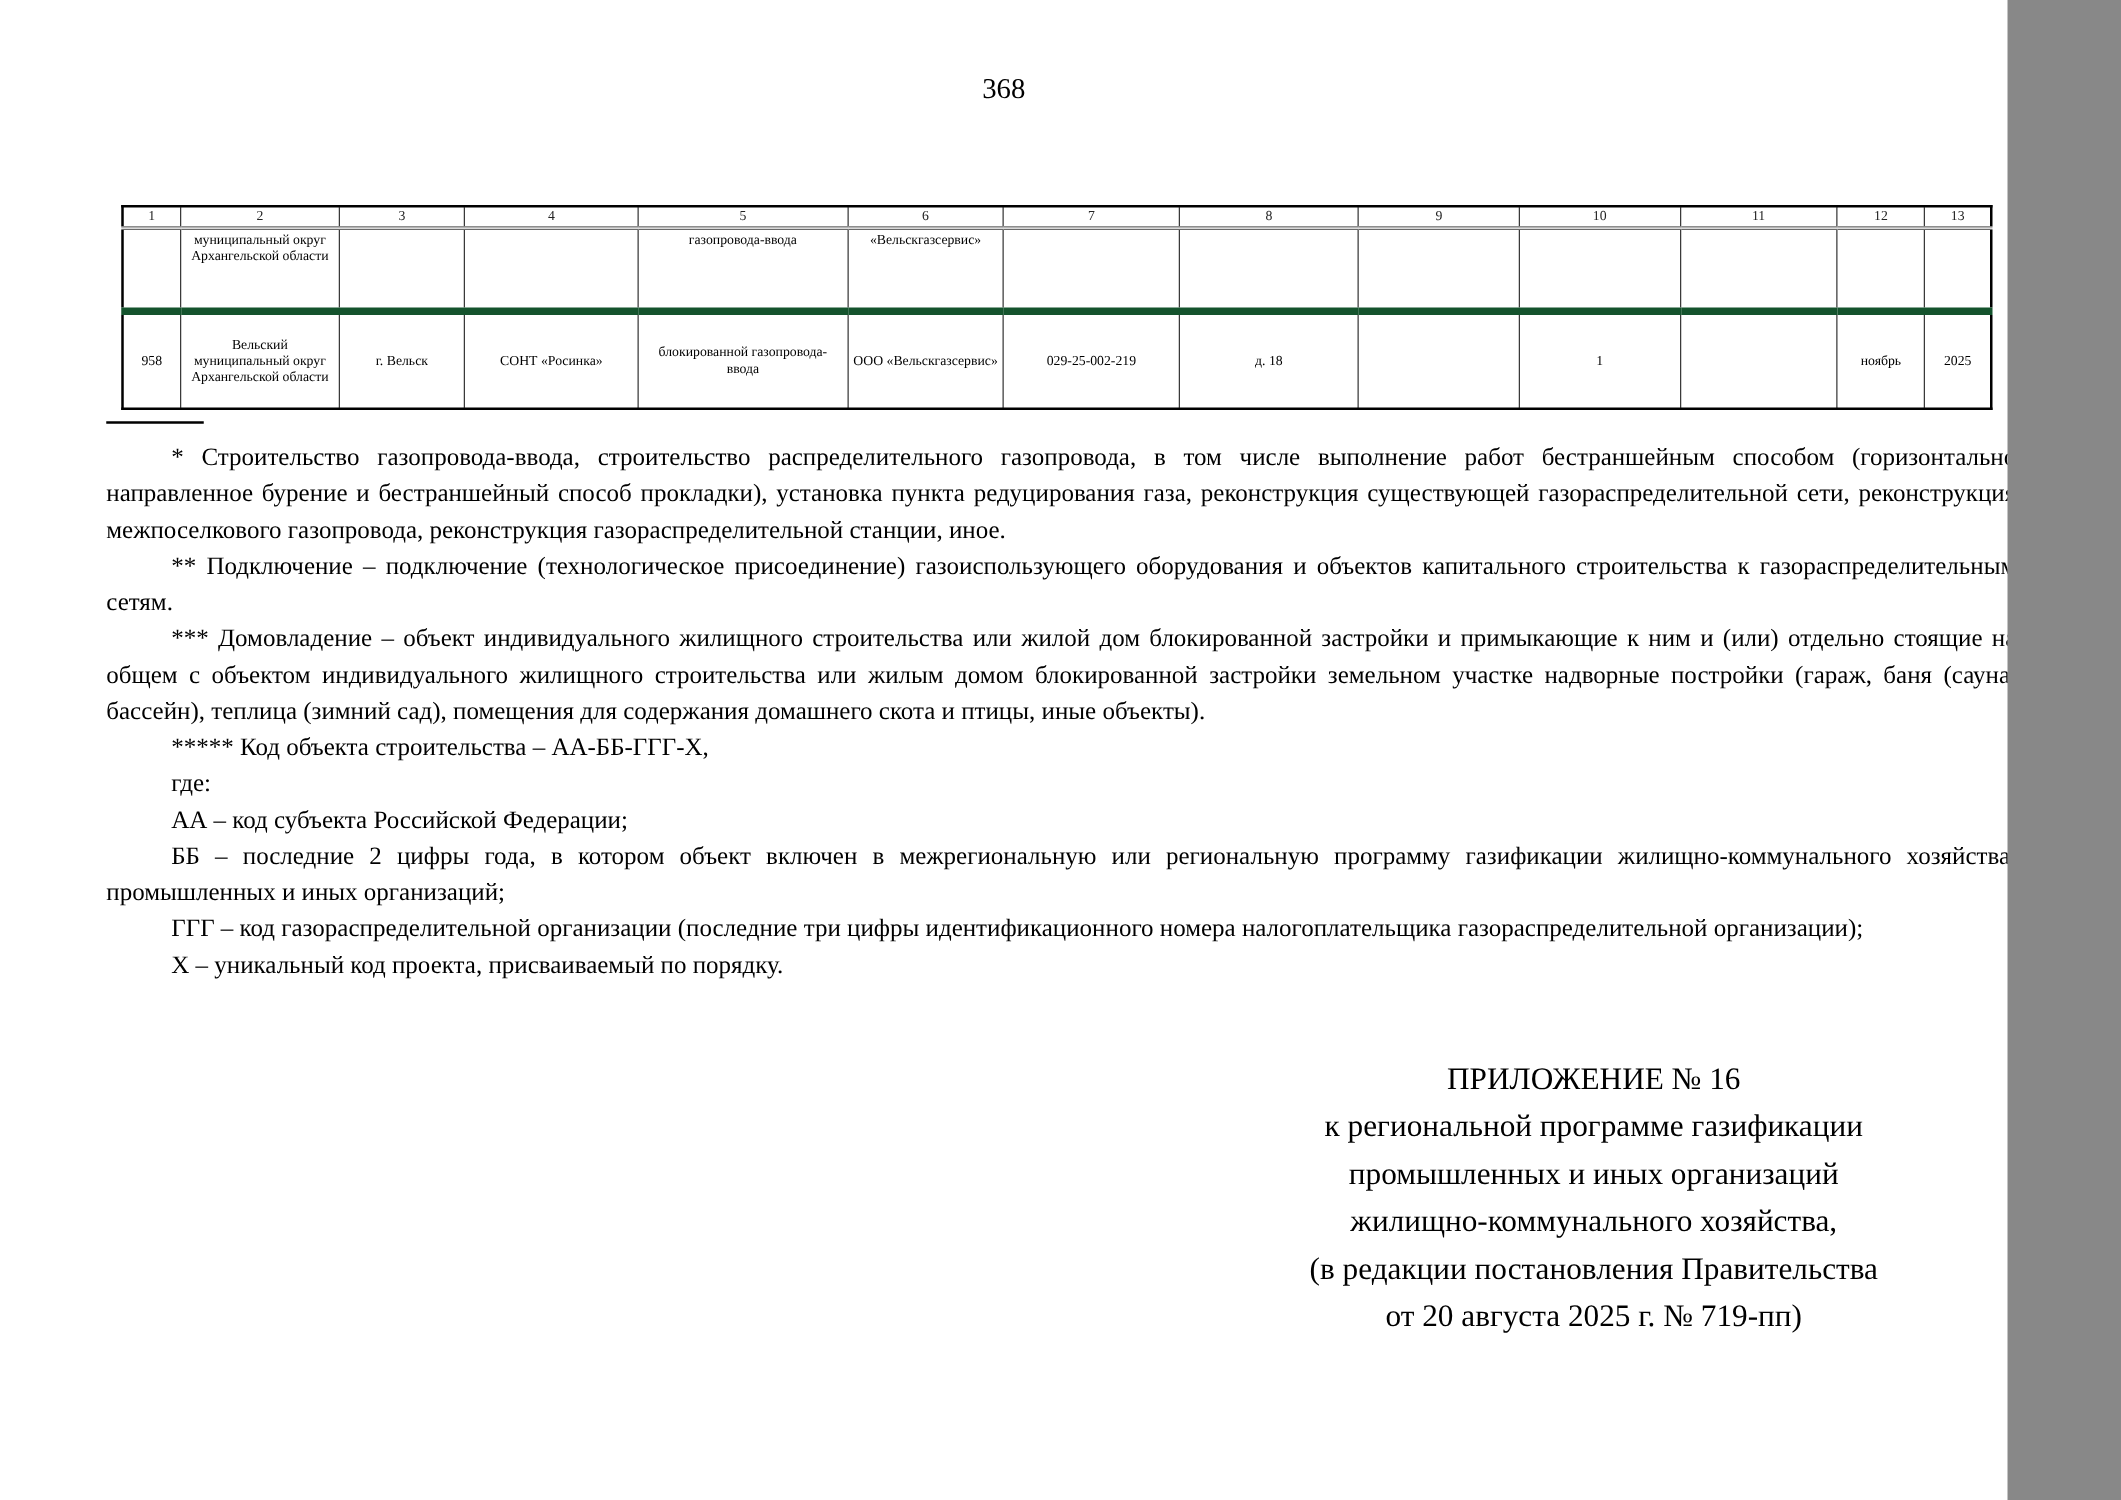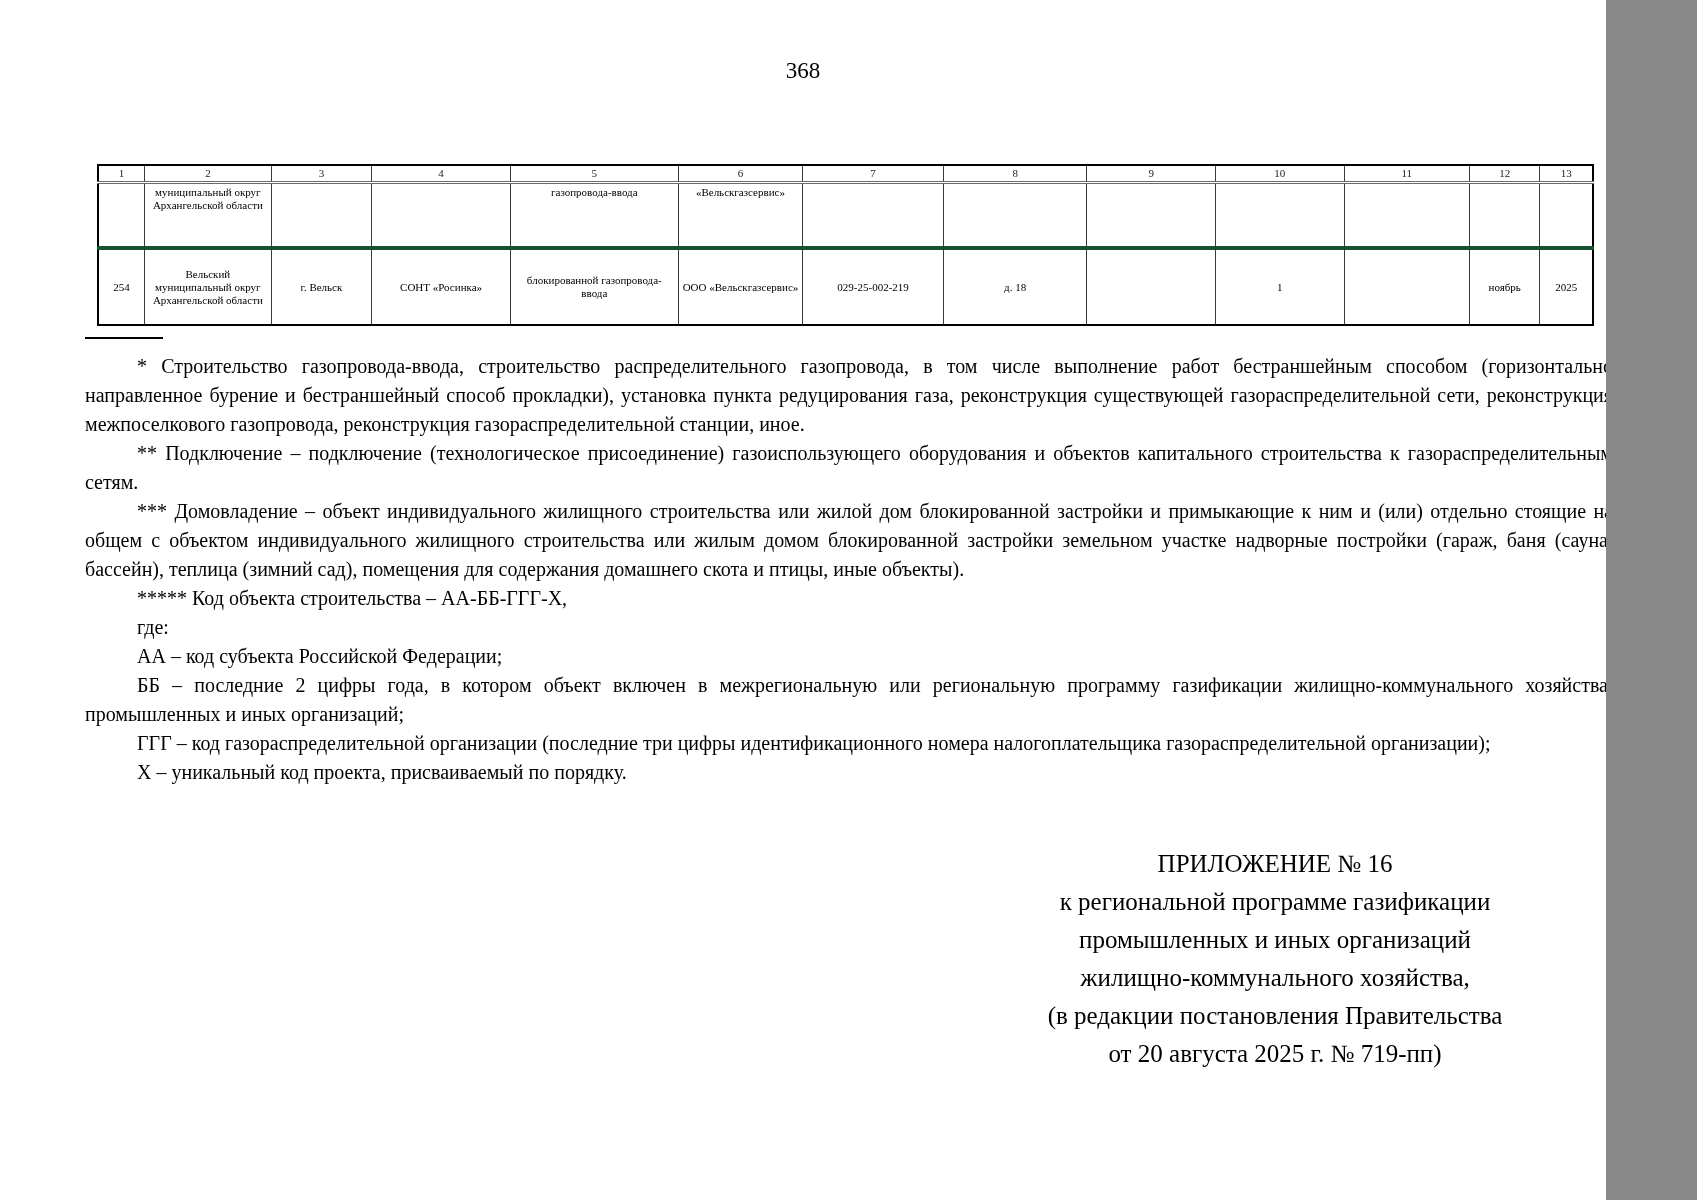--- a/index.html
+++ b/index.html
@@ -38,21 +38,21 @@
     overflow: hidden;
     font-weight: normal;
   }
   table.data-table th {
     border-bottom: 3px double #6a6a6a;
     text-align: center;
     color: #222;
     padding: 1px 2px;
   }
   table.data-table td { vertical-align: middle; text-align: center; }
-  tr.row-cont td { vertical-align: top; height: 58px; border-bottom: 4px solid #14532d; }
+  tr.row-cont td { vertical-align: top; height: 58px; border-bottom: 6px solid #14532d; }
   tr.row-main td { height: 70px; }
   td.al-left, th.al-left { text-align: left; }
   td.dotted-left, th.dotted-left { border-left: 1px dotted #8a8a8a; }
   
   .footnote-rule {
     position: absolute;
     left: 85px;
     top: 337px;
     width: 78px;
     border-top: 2px solid #000;
@@ -128,21 +128,21 @@
         <td class="al-left">«Вельскгазсервис»</td>
         <td></td>
         <td></td>
         <td></td>
         <td></td>
         <td></td>
         <td class="dotted-left"></td>
         <td></td>
       </tr>
       <tr class="row-main">
-        <td>254</td>
+        <td>958</td>
         <td class="al-left">Вельский муниципальный округ Архангельской области</td>
         <td>г. Вельск</td>
         <td>СОНТ «Росинка»</td>
         <td class="al-left">блокированной газопровода-ввода</td>
         <td class="al-left">ООО «Вельскгазсервис»</td>
         <td>029-25-002-219</td>
         <td>д. 18</td>
         <td></td>
         <td>1</td>
         <td></td>

